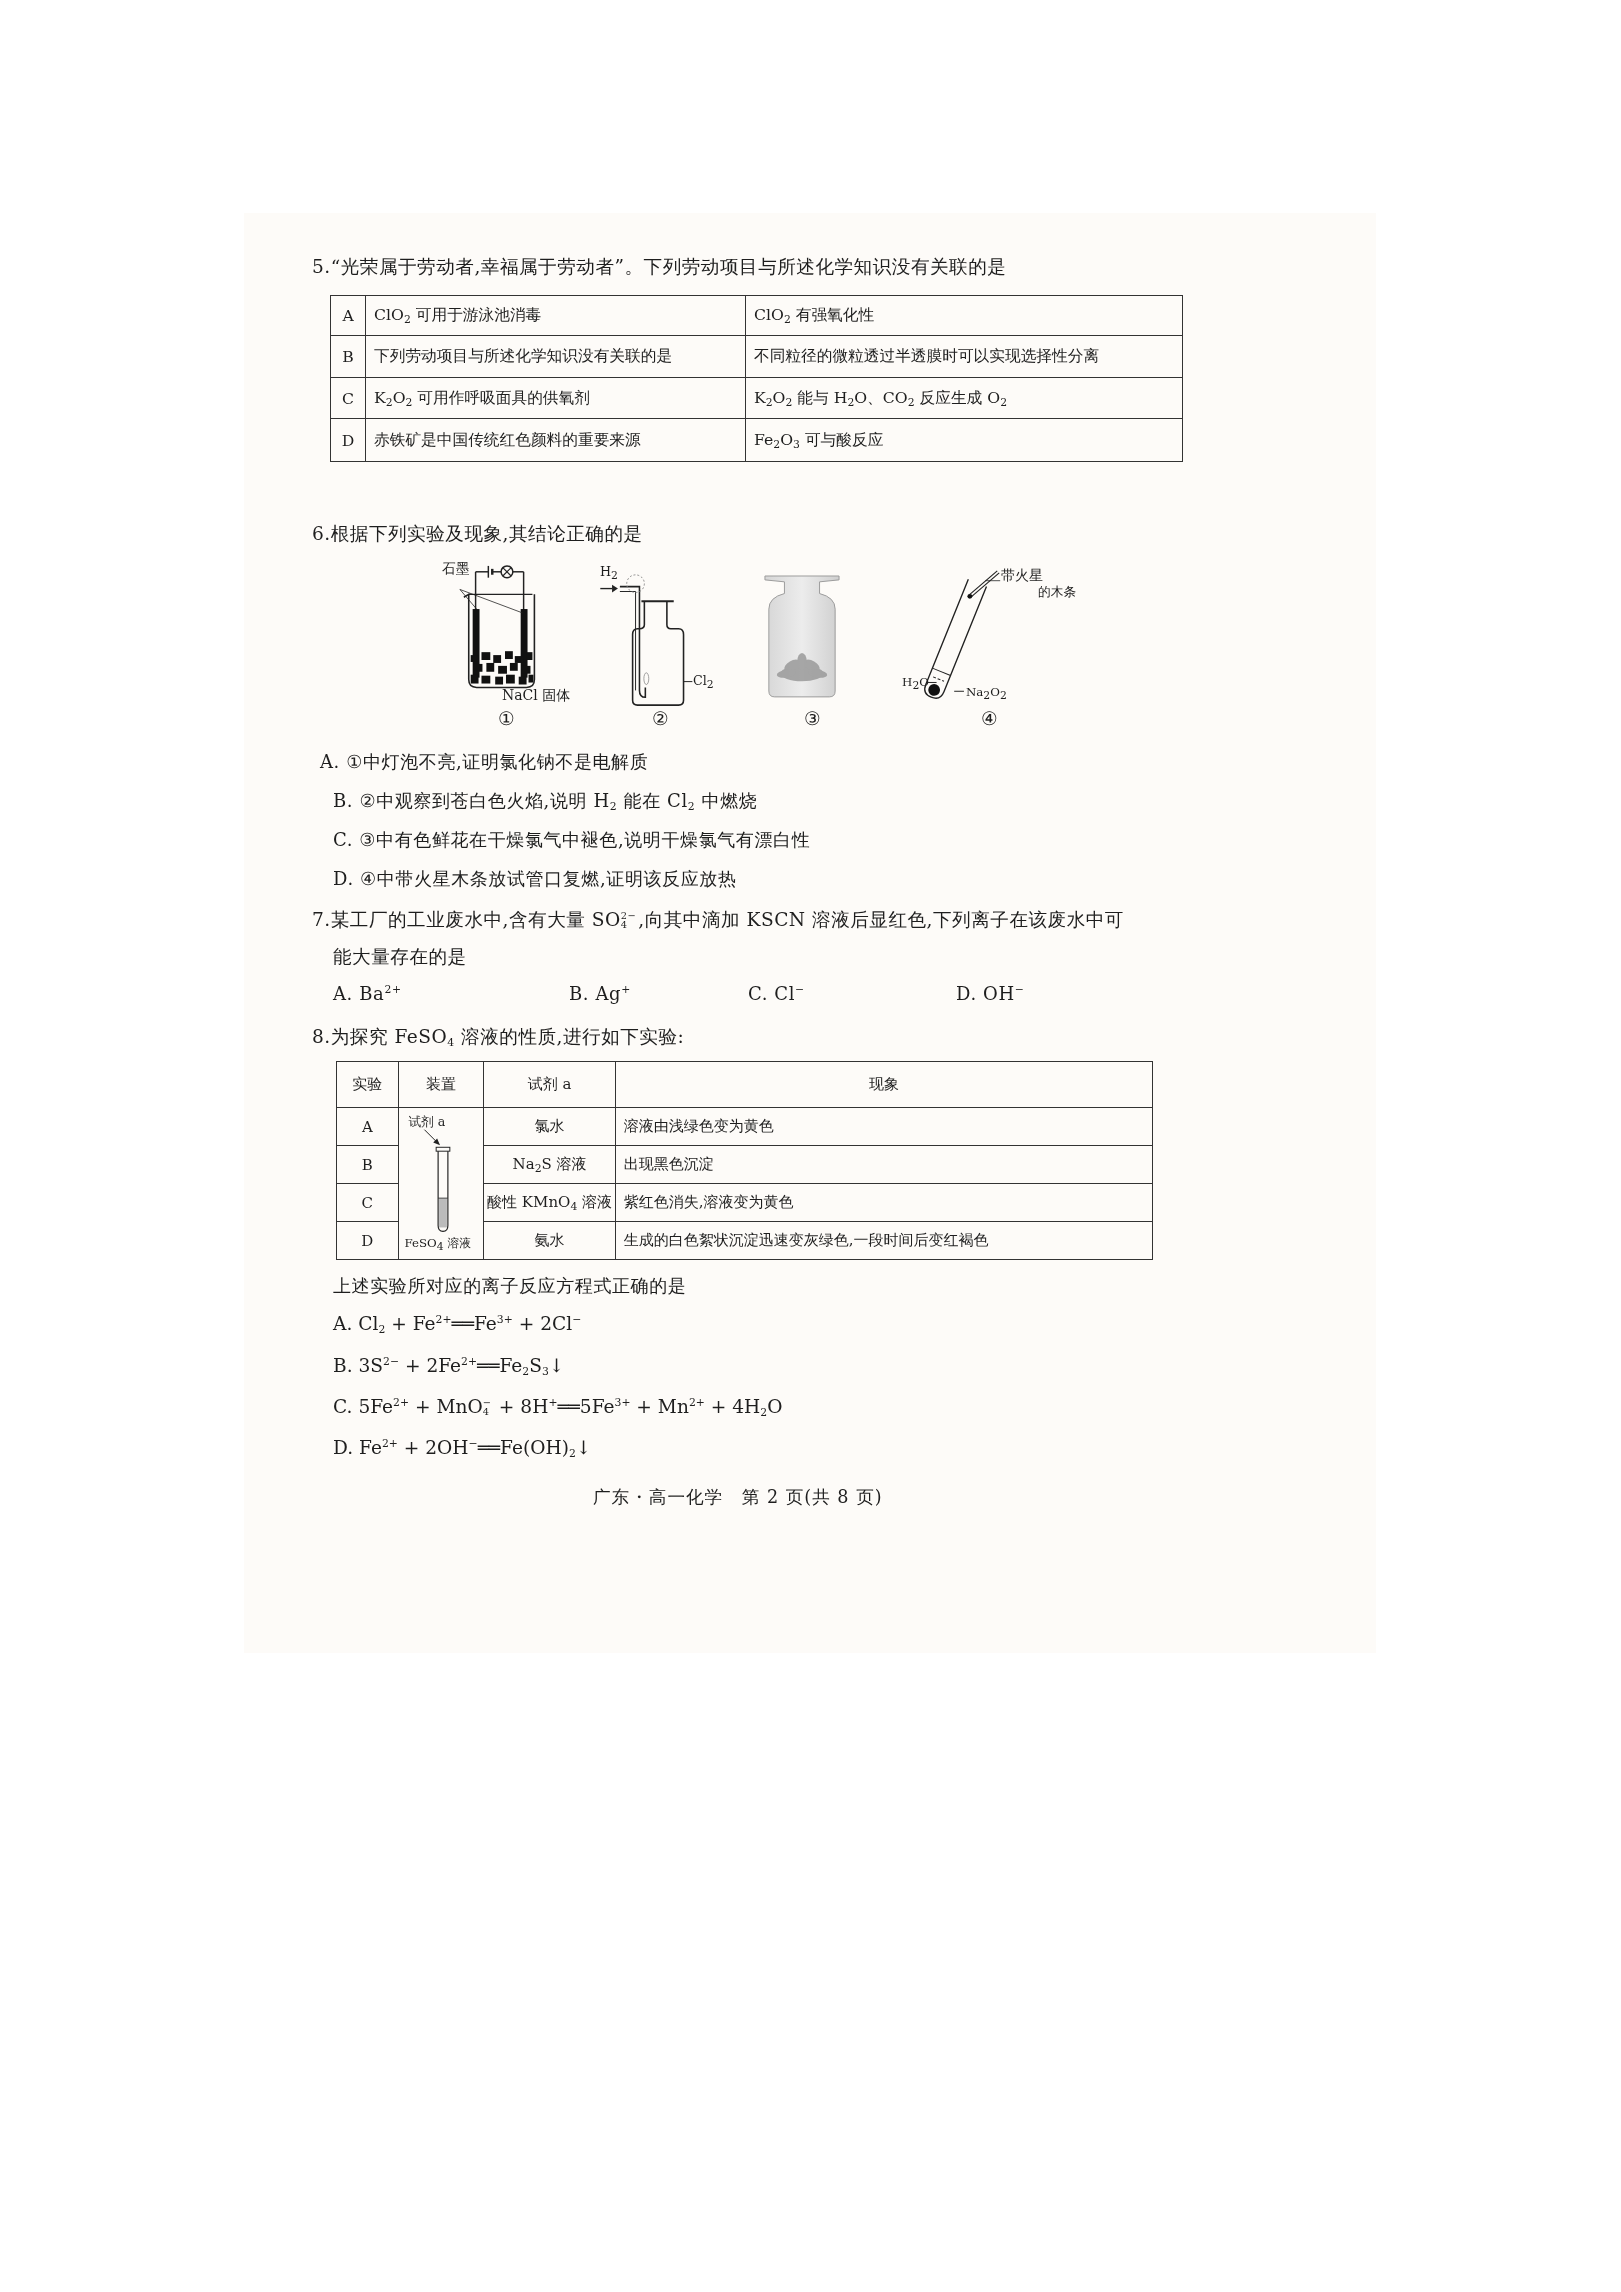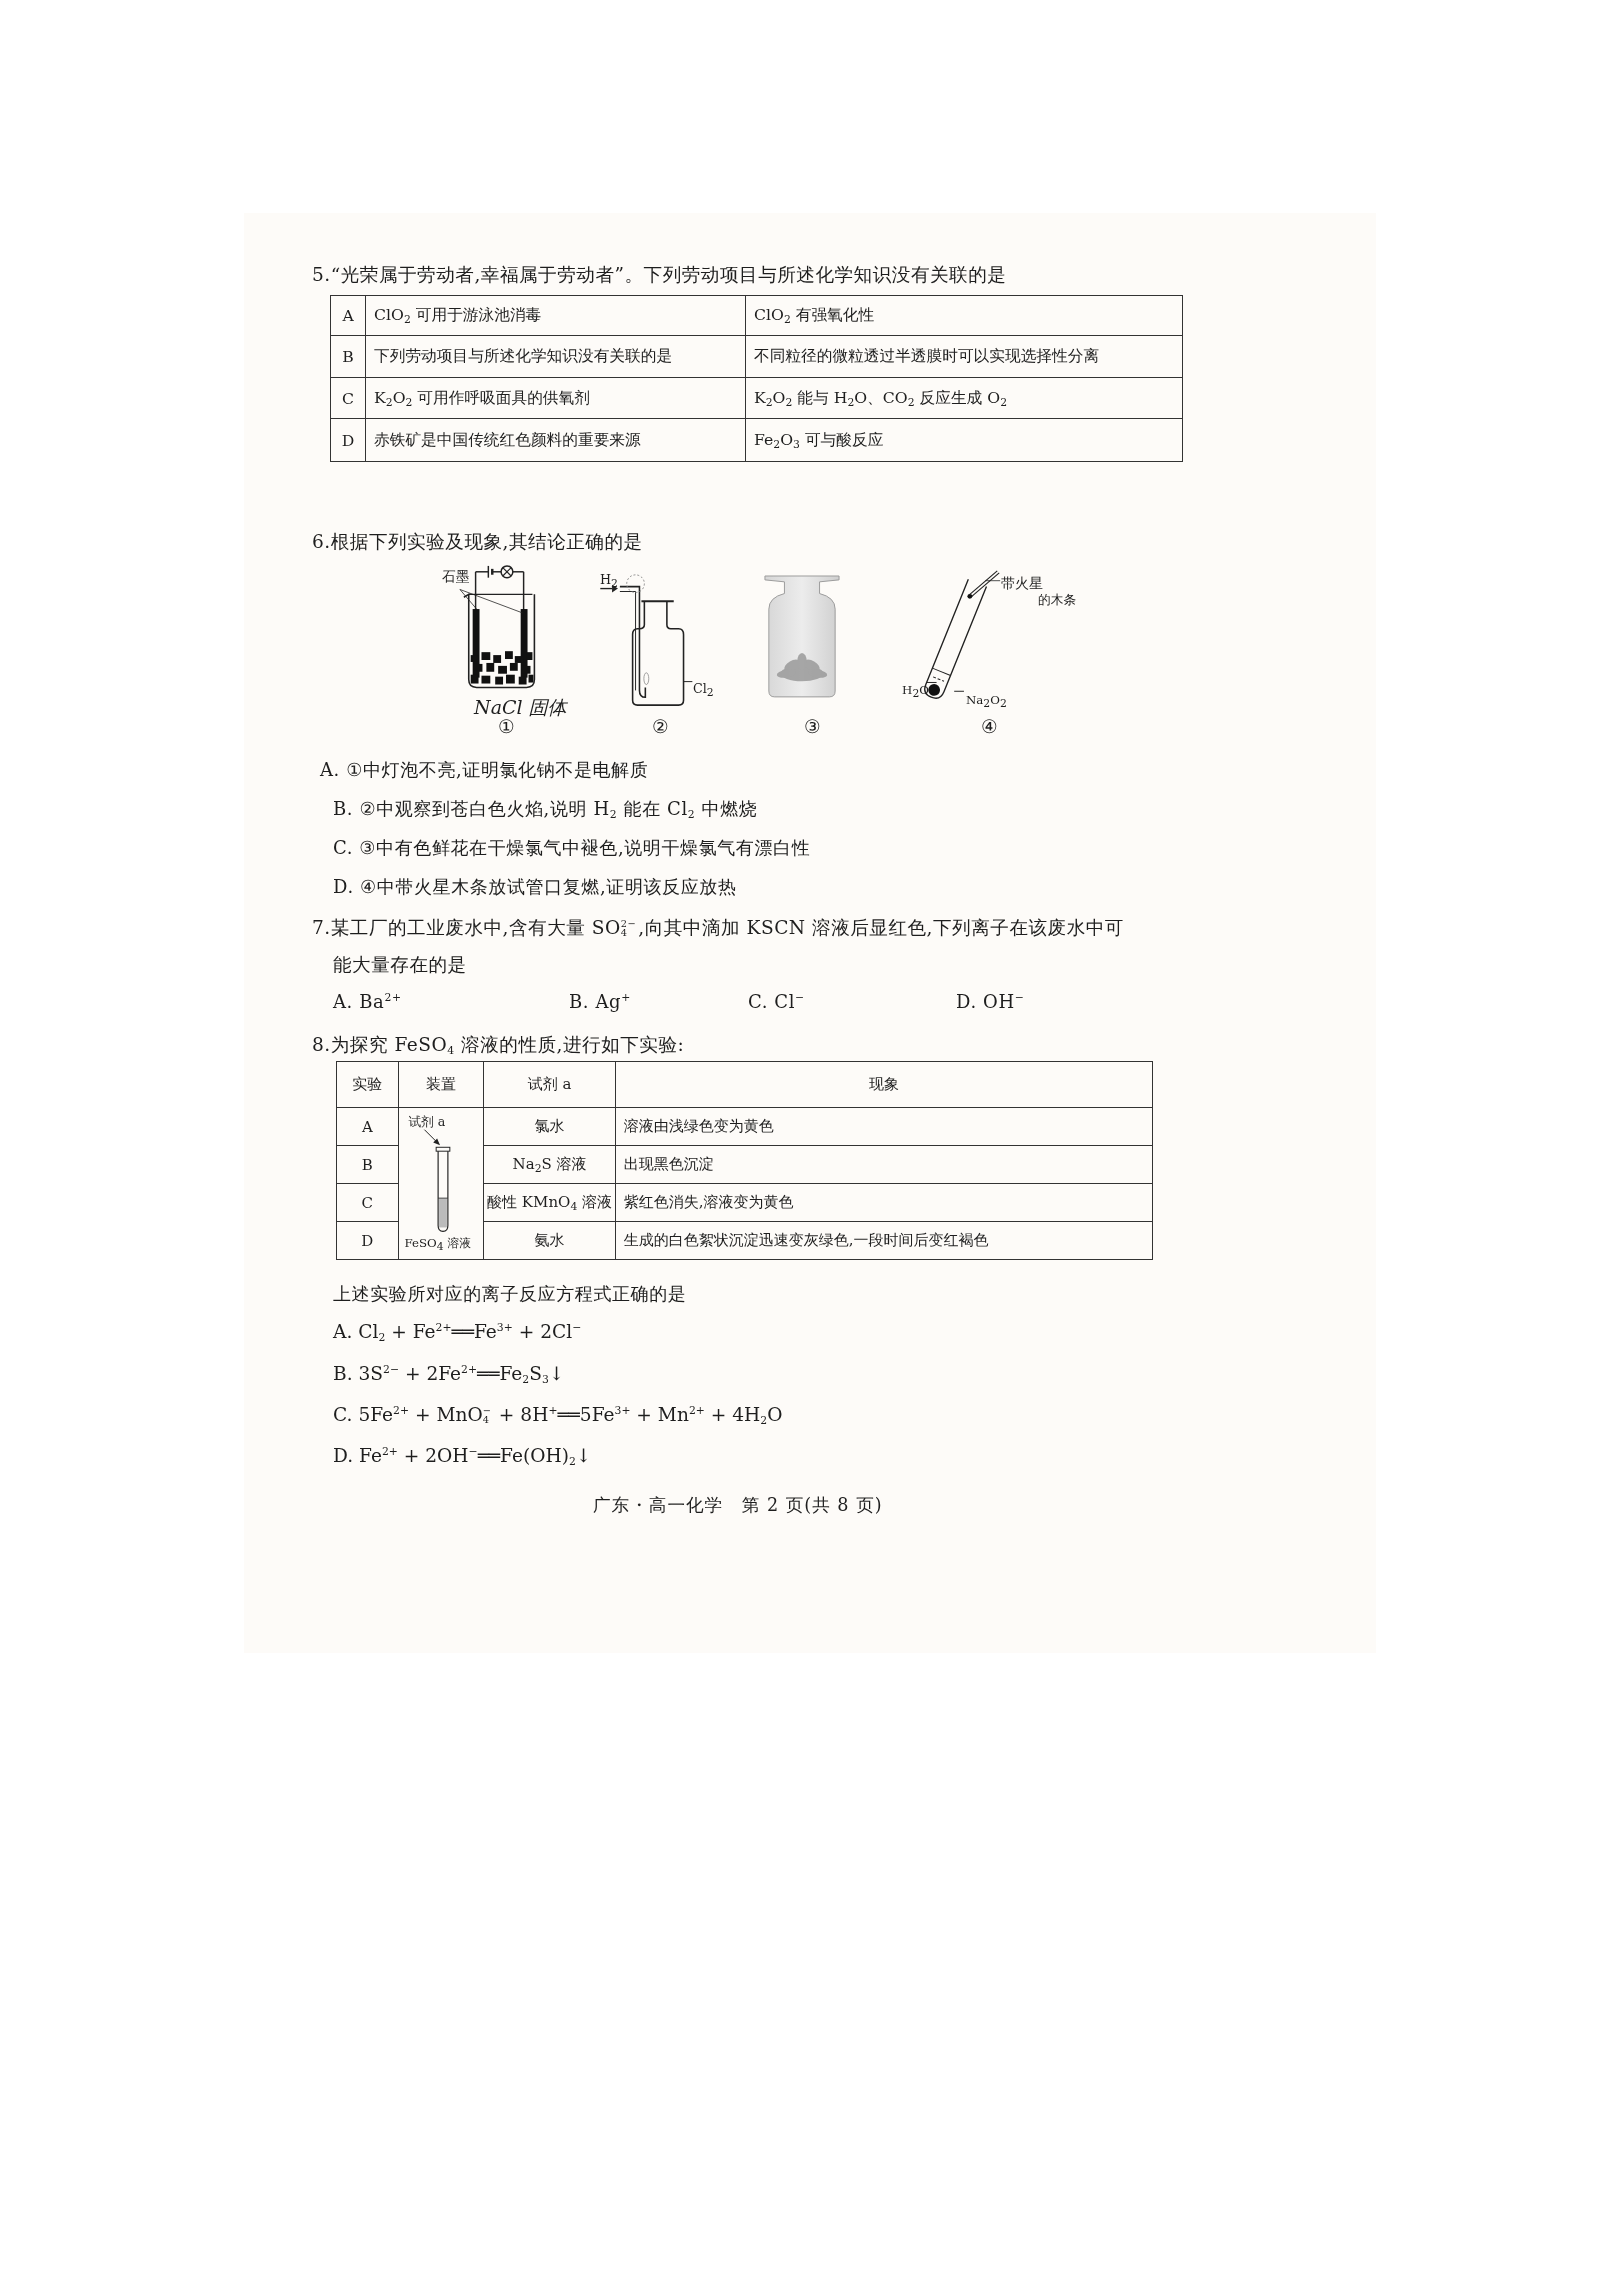--- a/index.html
+++ b/index.html
@@ -5,21 +5,21 @@
   html, body { margin:0; padding:0; }
   body {
     width:1621px; height:2293px; background:#ffffff; position:relative;
     font-family:"DejaVu Serif","Liberation Serif",serif; color:#1e1e1e;
     overflow:hidden;
   }
   .page {
     position:absolute; left:244px; top:213px; width:1132px; height:1440px;
     background:#fdfbf8;
   }
-  .abs { position:absolute; white-space:nowrap;margin-top:8px; }
+  .abs { position:absolute; white-space:nowrap; }
   .q { font-size:18.6px; letter-spacing:0.5px; }
   .opt { font-size:18px; letter-spacing:0.6px; }
   sub { font-size:10.8px; vertical-align:-2.9px; }
   sup { font-size:10.8px; vertical-align:6.9px; }
   .sbs { display:inline-block; vertical-align:middle; line-height:8.8px; font-size:9.8px; text-align:left; margin-right:2px;}
   table.t { position:absolute; border-collapse:collapse; font-size:15.7px; }
   table.t td { border:1.3px solid #333; padding:0 7.8px; height:37px; }
   table.t td.c { text-align:center; }
   .fig { position:absolute; }
   .lbl { font-size:14.7px; }
@@ -92,21 +92,21 @@
         <rect x="77" y="106" width="9" height="8"></rect>
       <rect x="25" y="115" width="8" height="9"></rect>
         <rect x="36" y="116" width="9" height="8"></rect>
         <rect x="50" y="117" width="8" height="8"></rect>
       <rect x="61" y="115" width="9" height="9"></rect>
         <rect x="74" y="117" width="8" height="8"></rect>
         <rect x="84" y="115" width="5" height="8"></rect>
     </g>
   </svg>
   <div class="abs lbl" style="left:-3.9px;top:-2px;font-size:13.7px;">石墨</div>
-  <div class="abs lbl" style="left:28px;top:125px;font-size:19px;font-style:italic;">NaCl 固体</div>
+  <div class="abs lbl" style="left:56px;top:125px;font-size:14px;">NaCl 固体</div>
 </div>
 <div class="abs circ" style="left:498px;top:708px;">①</div>
 
 <div class="fig" style="left:600px;top:568px;width:123px;height:142px;">
   <svg width="123" height="142" viewBox="0 0 125 145">
     <line x1="0" y1="21" x2="12" y2="21" stroke="#222" stroke-width="1.4"></line>
     <polygon points="12,17 18,21 12,25" fill="#222"></polygon>
     <path d="M20 19 L40 19 L40 125 Q40 132 46 132 L46 122" fill="none" stroke="#222" stroke-width="1.6"></path>
     <path d="M20 24 L36 24 L36 125" fill="none" stroke="#222" stroke-width="1"></path>
     <circle cx="36" cy="16" r="9" fill="none" stroke="#888" stroke-width="1" stroke-dasharray="2,2"></circle>

